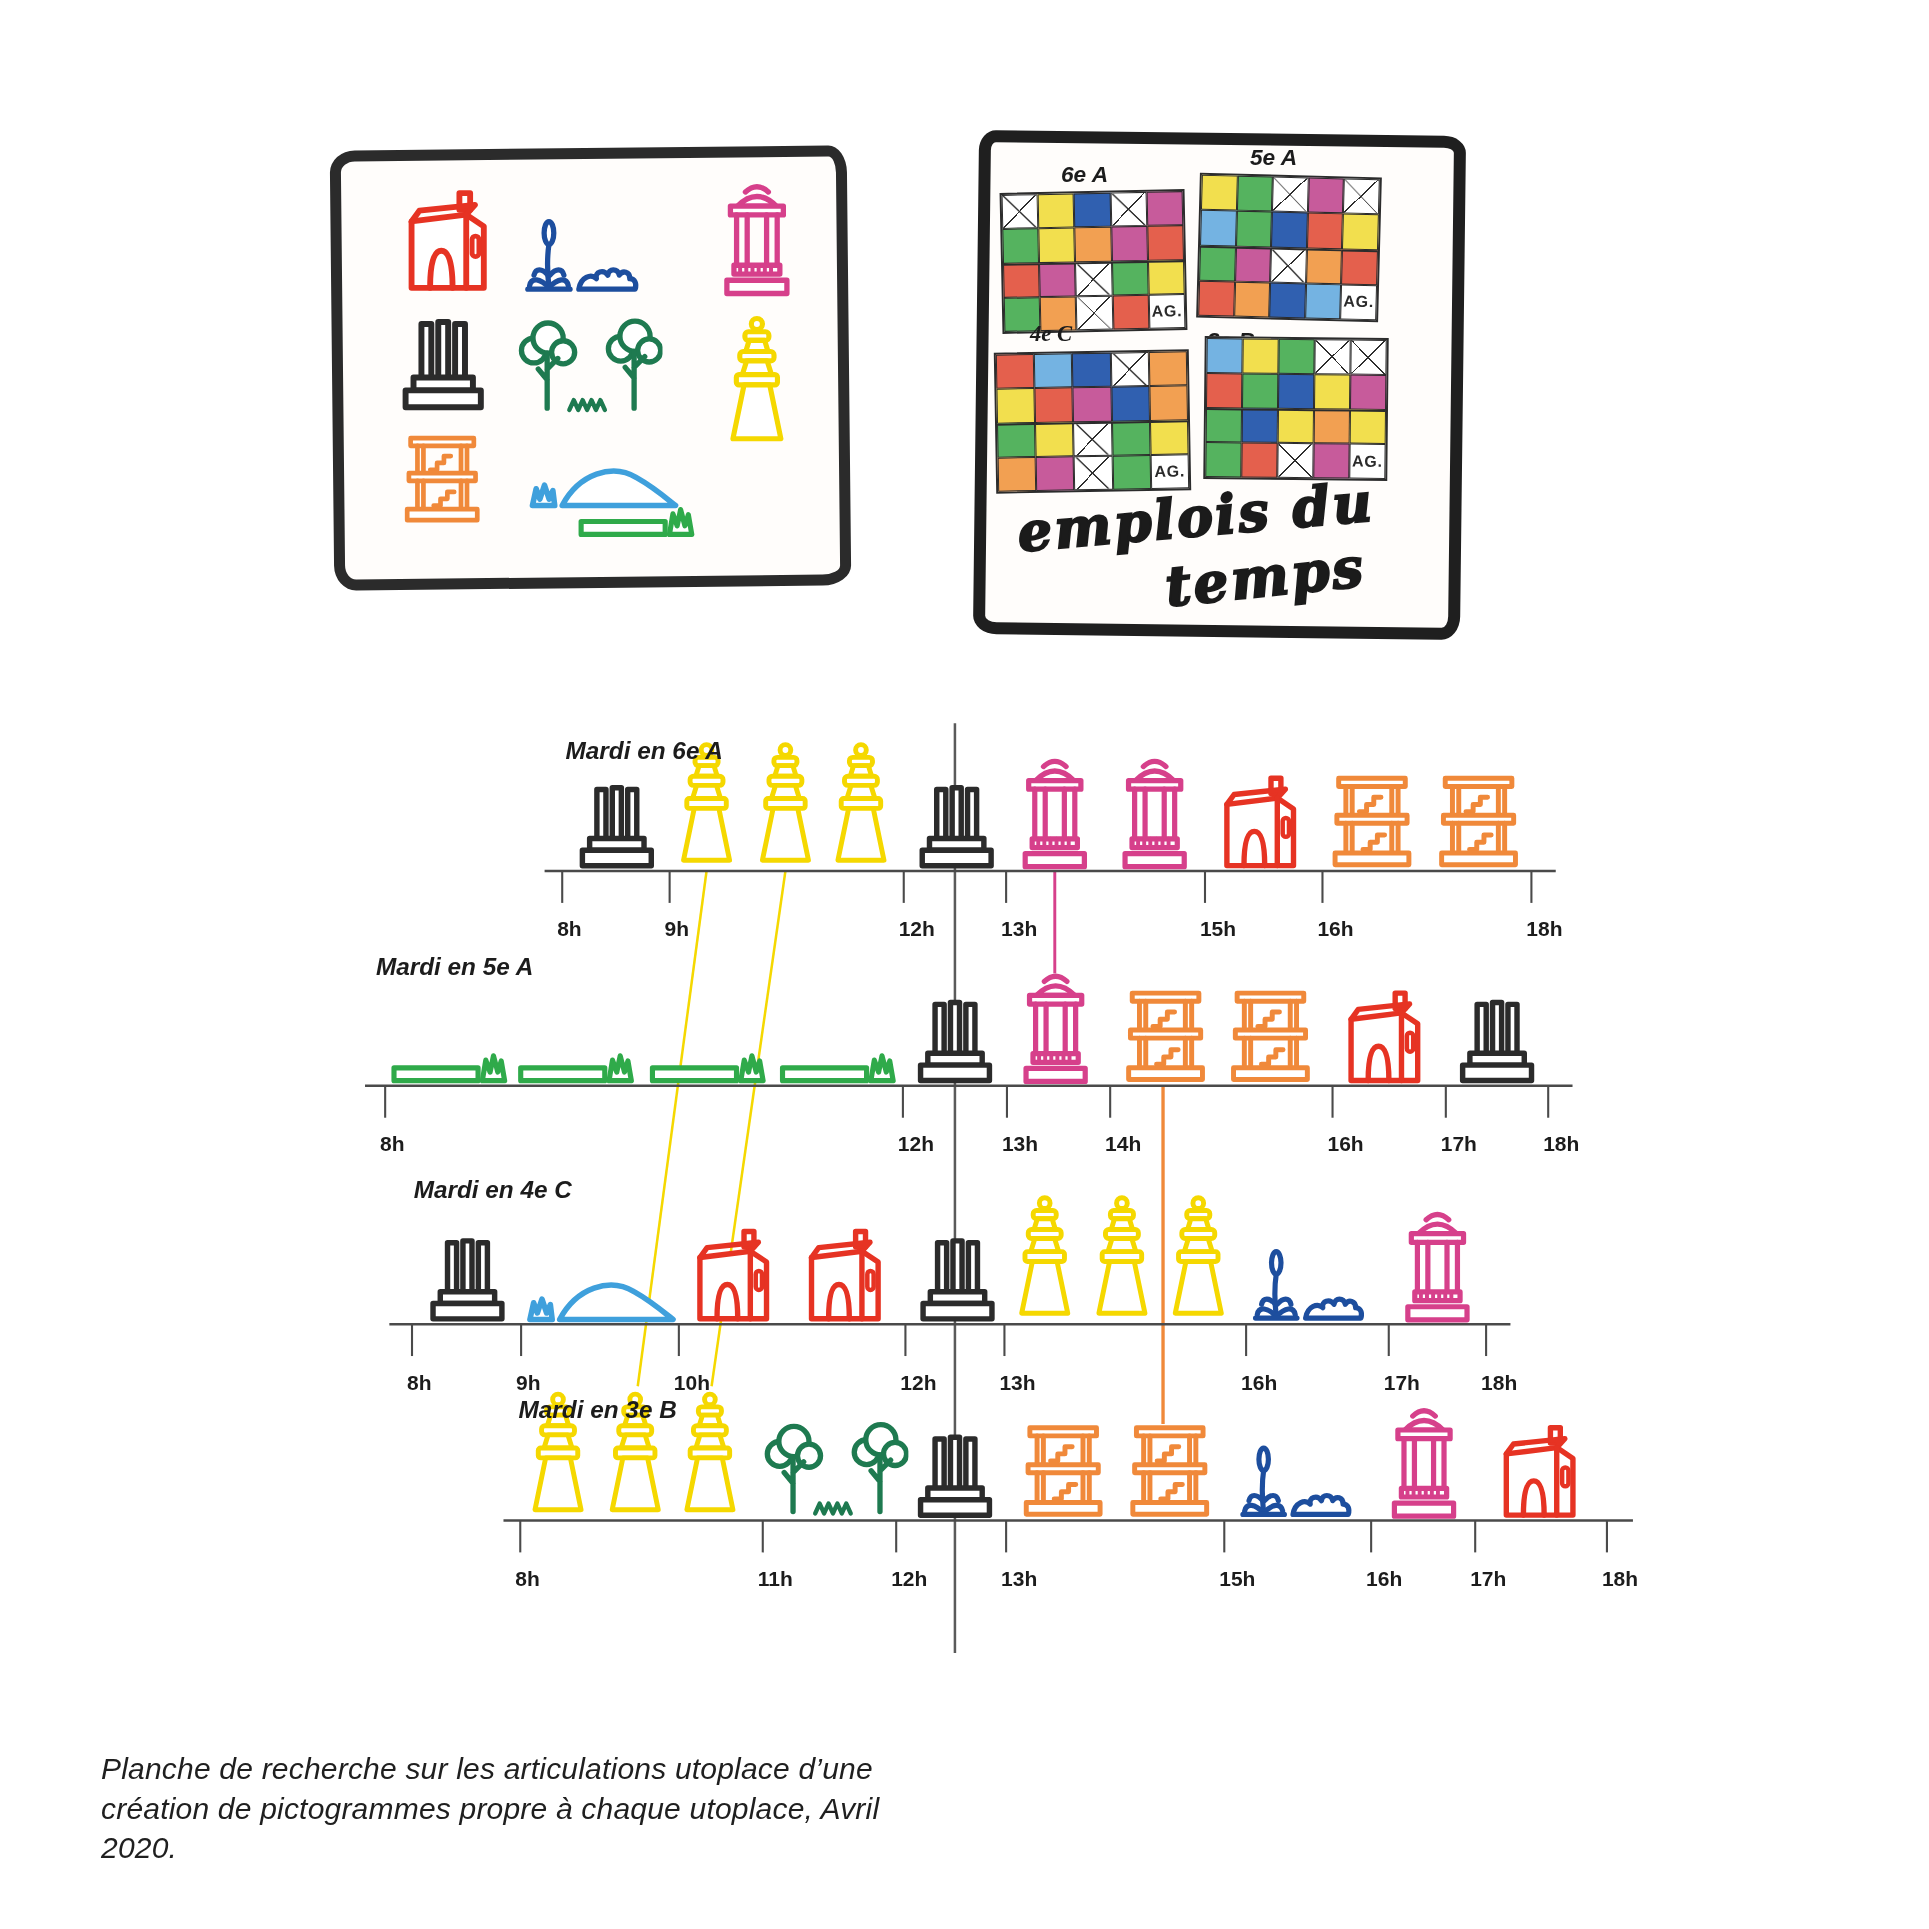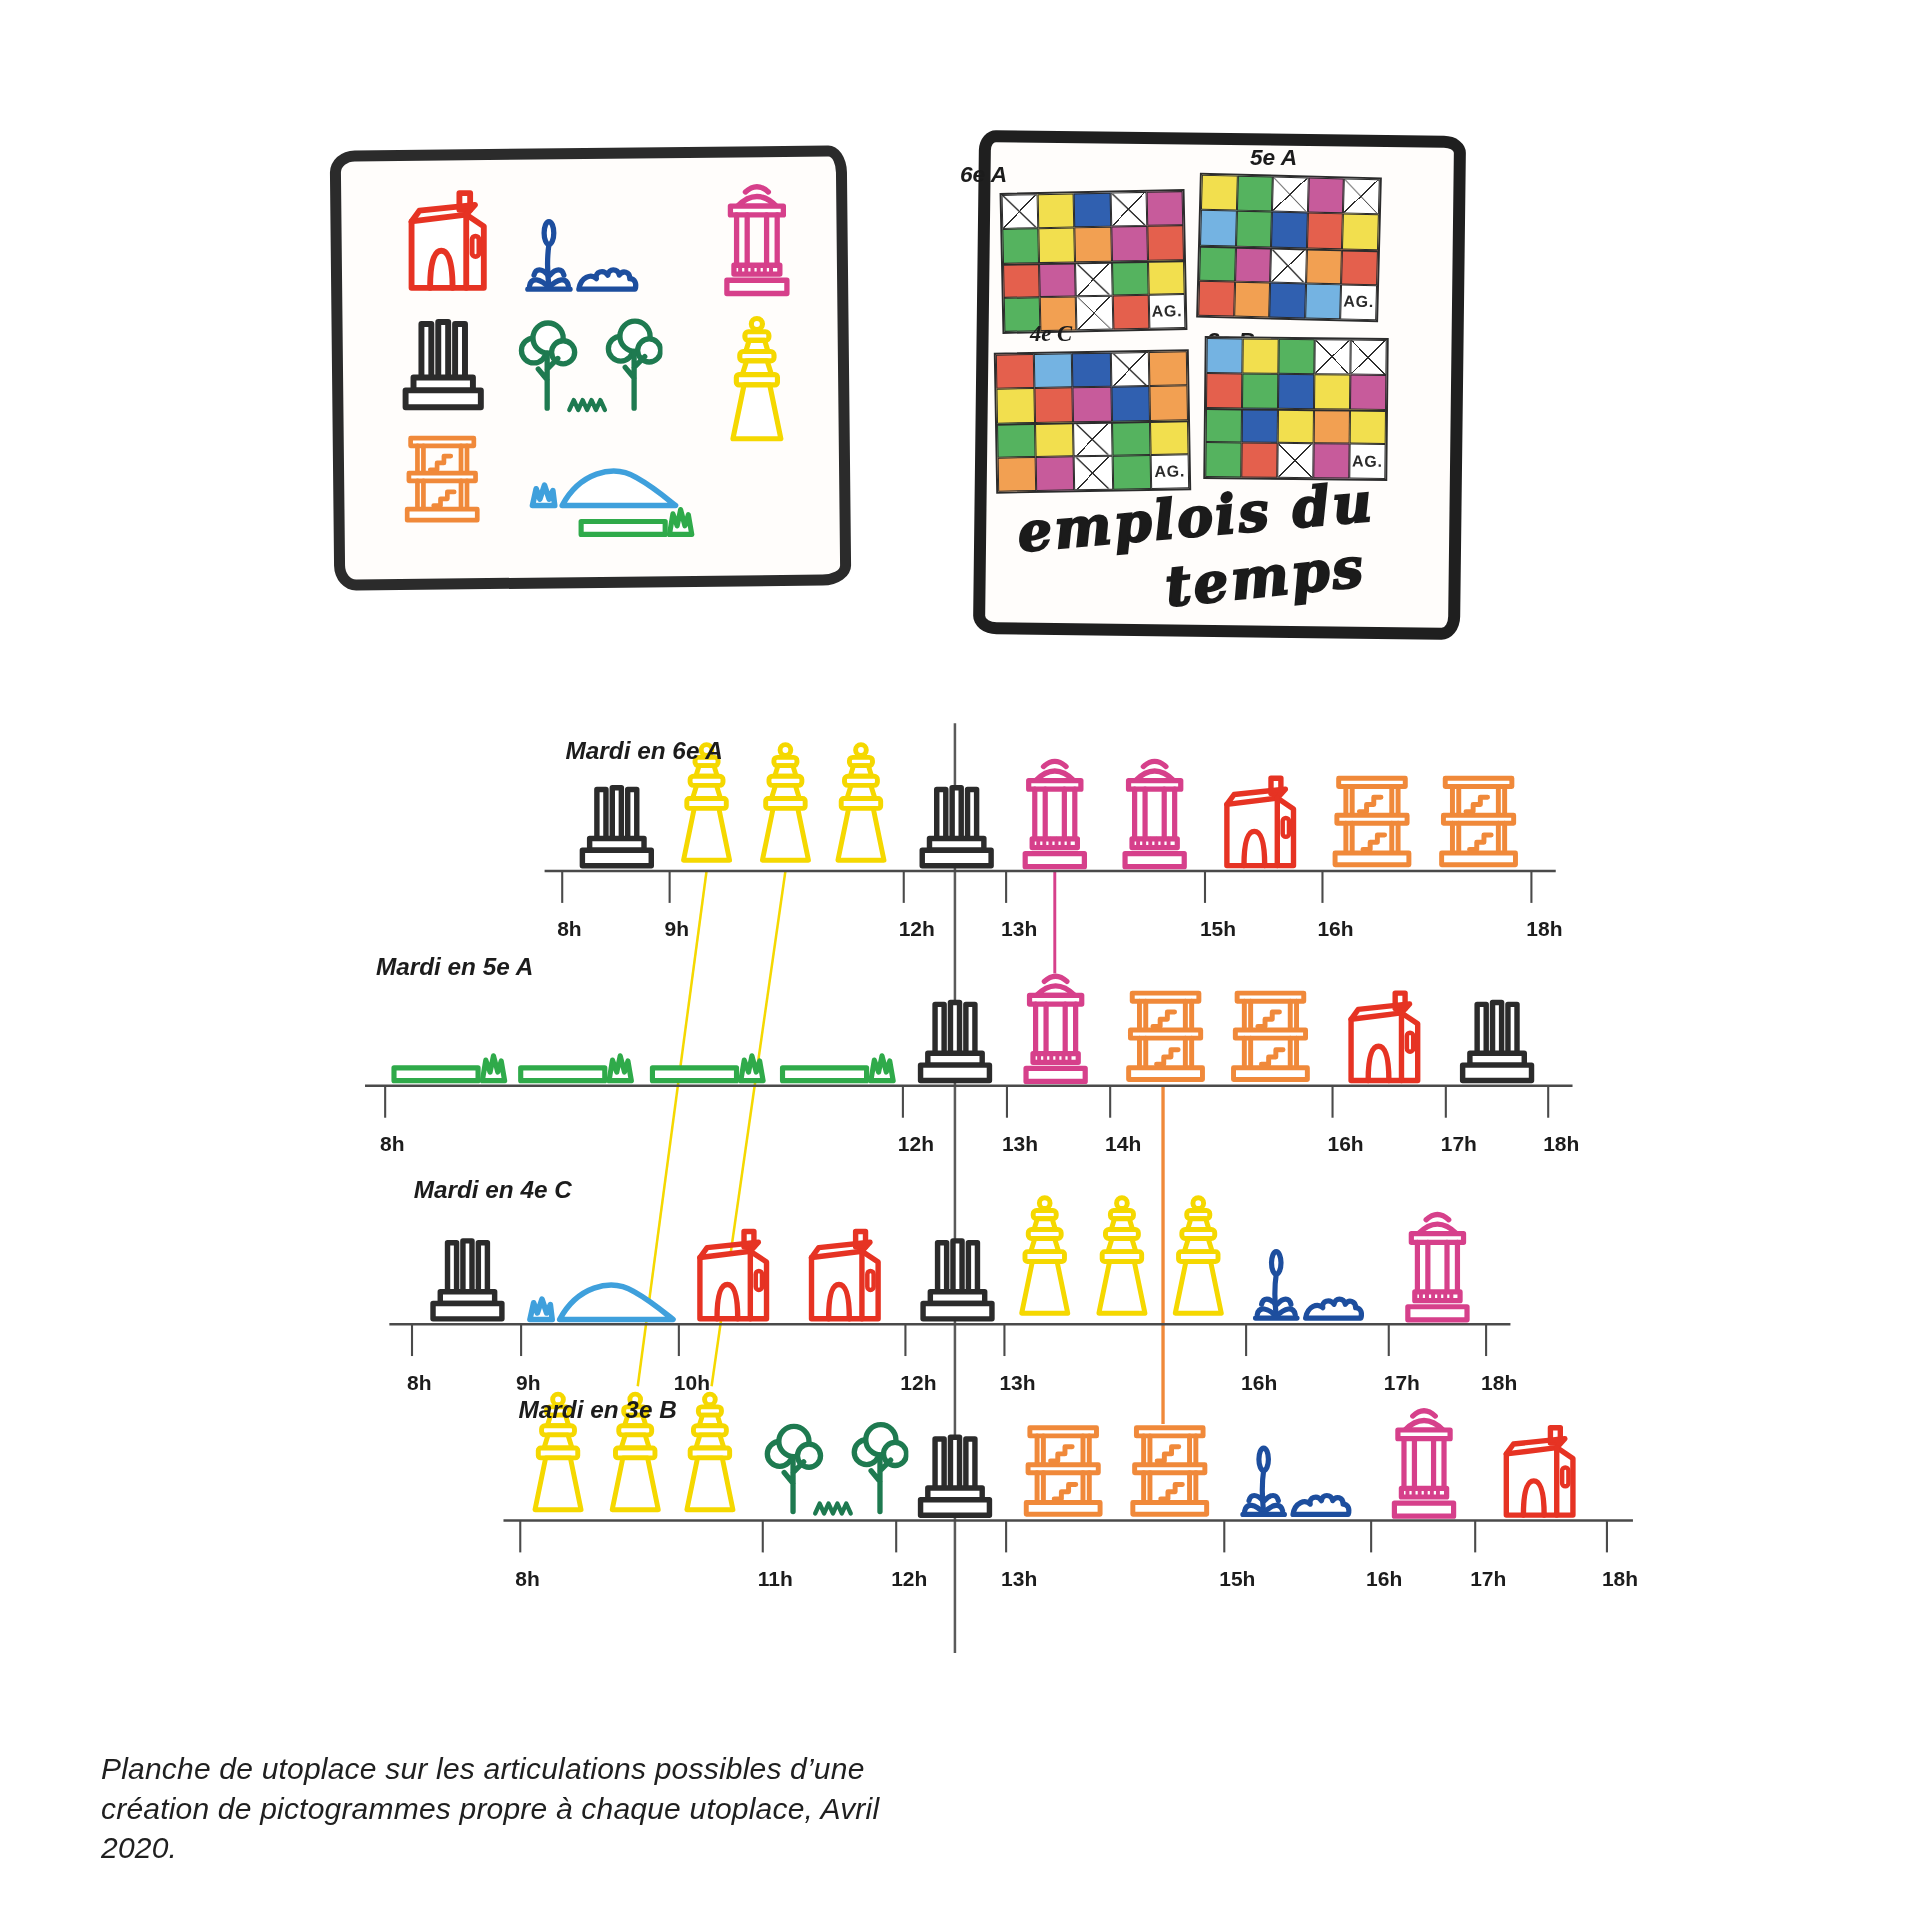--- a/index.html
+++ b/index.html
@@ -39,21 +39,21 @@
 </style>
 </head>
 <body>
 
 <div class="canvas">
 
   <div class="sketch-box" id="left-box"></div>
   <div class="sketch-box" id="right-box"></div>
 
   <div id="grids-layer">
-      <div class="tt-label" style="left: 960px; top: 161px;">6e A</div>
+      <div class="tt-label" style="left: 1061px; top: 161px;">6e A</div>
       <div class="tt-grid" style="left: 1001px; top: 191px; width: 181px; height: 137px; transform: rotate(-1.2deg);">
         <div class="tt-cell cell-x"></div>
         <div class="tt-cell" style="background: rgb(242, 223, 78);"></div>
         <div class="tt-cell" style="background: rgb(48, 96, 176);"></div>
         <div class="tt-cell cell-x"></div>
         <div class="tt-cell" style="background: rgb(199, 91, 155);"></div>
         <div class="tt-cell" style="background: rgb(85, 179, 95);"></div>
         <div class="tt-cell" style="background: rgb(242, 223, 78);"></div>
         <div class="tt-cell" style="background: rgb(242, 160, 82);"></div>
         <div class="tt-cell" style="background: rgb(199, 91, 155);"></div>
@@ -361,17 +361,17 @@
         <text x="1193" y="1890" class="tick-label">13h</text>
         <text x="1453" y="1890" class="tick-label">15h</text>
         <text x="1628" y="1890" class="tick-label">16h</text>
         <text x="1752" y="1890" class="tick-label">17h</text>
         <text x="1909" y="1890" class="tick-label">18h</text>
         <text x="618" y="1690" class="tl-label">Mardi en 3e B</text>
       </g>
   </svg>
 
   <div id="caption">
-    <div>Planche de utoplace sur les articulations possibles d’une</div>
+    <div>Planche de recherche sur les articulations utoplace d’une</div>
     <div>création de pictogrammes propre à chaque utoplace, Avril 2020.</div>
   </div>
 </div>
 
 
 </body></html>

